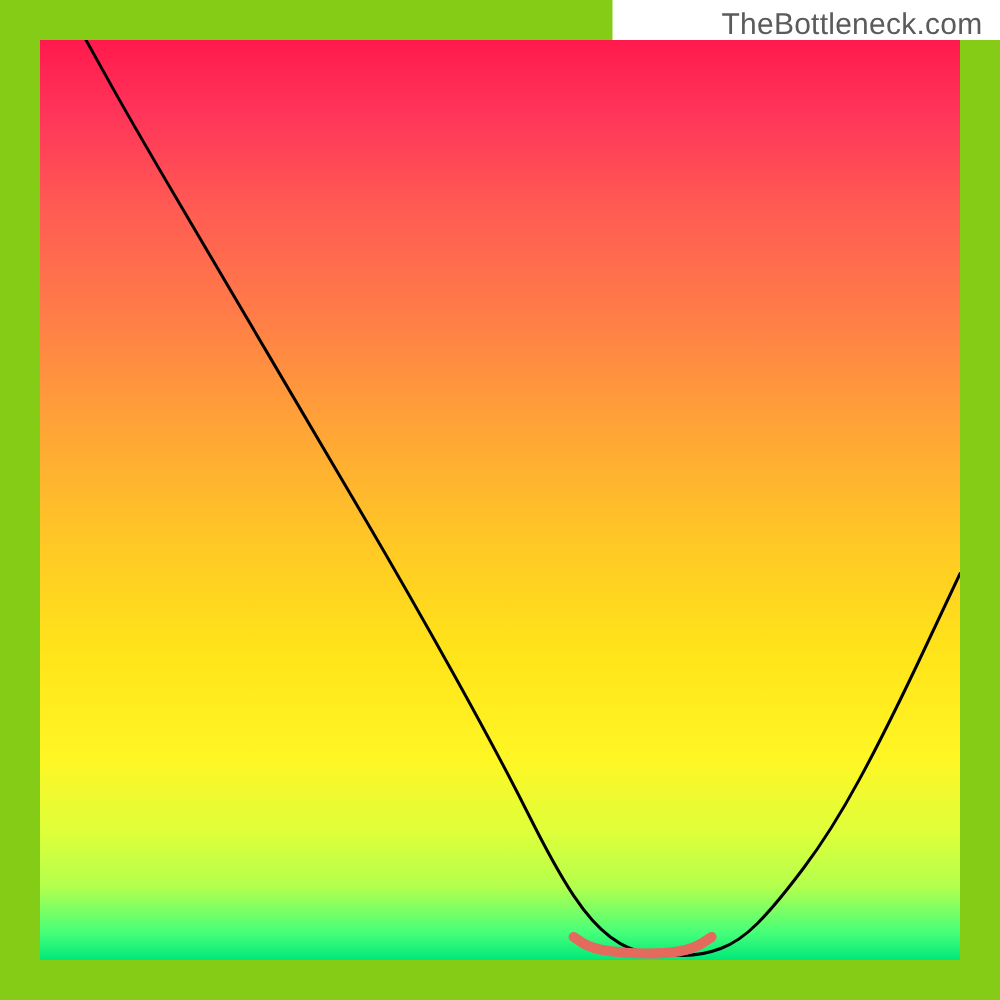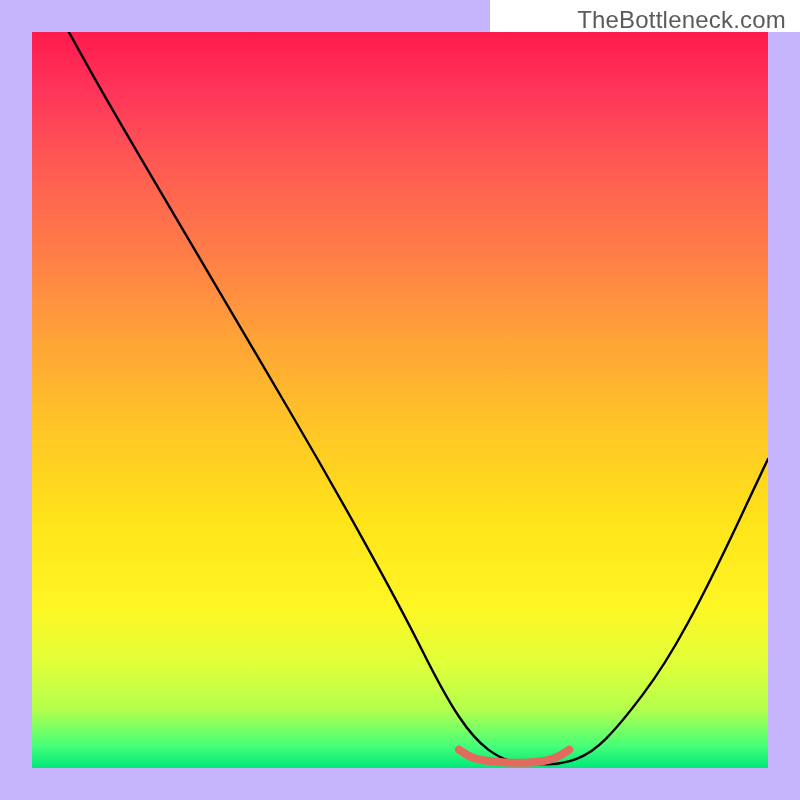--- a/index.html
+++ b/index.html
@@ -8,21 +8,21 @@
     width: 800px;
     height: 800px;
     background: #000;
     overflow: hidden;
     font-family: Arial, Helvetica, sans-serif;
   }
   .frame {
     position: relative;
     width: 800px;
     height: 800px;
-    background: #c4b5fd;
+    background: #84cc16;
   }
   .watermark {
     position: absolute;
     top: 6px;
     right: 14px;
     color: #5b5b5b;
     font-size: 24px;
     font-weight: 400;
     letter-spacing: 0.2px;
     z-index: 5;

